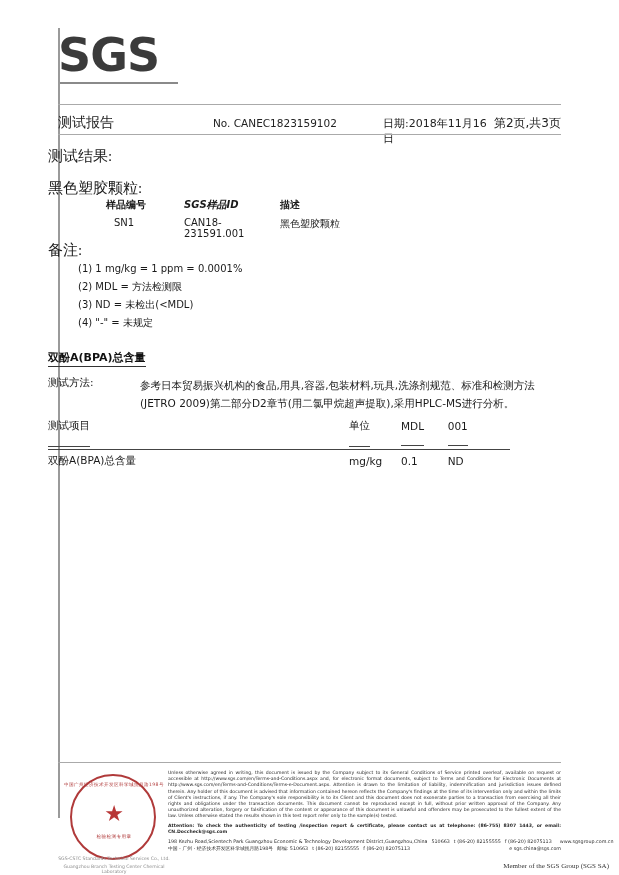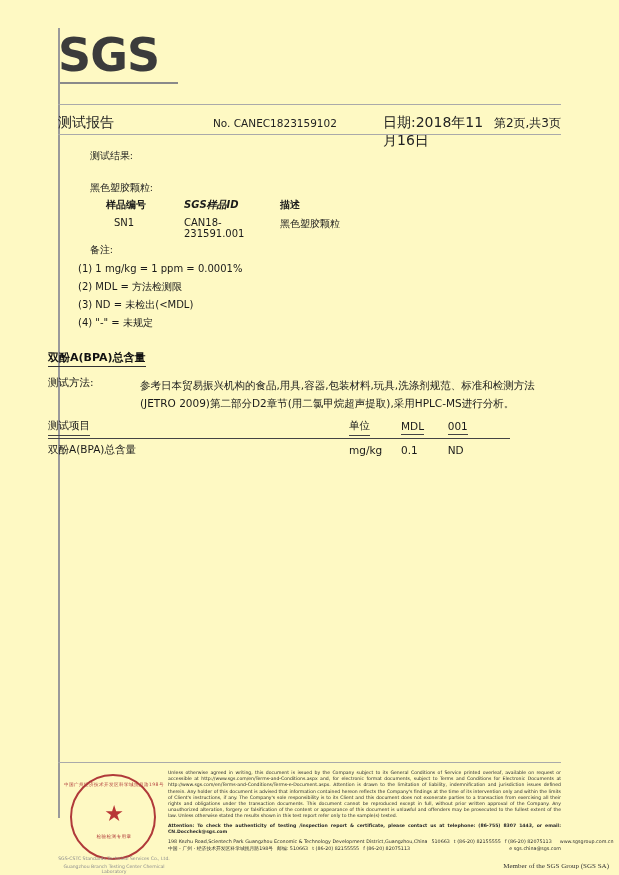--- a/index.html
+++ b/index.html
@@ -7,21 +7,21 @@
     padding: 0;
     background: #b8b8b8;
   }
   body {
     font-family: "Liberation Sans", sans-serif;
   }
   .page {
     position: relative;
     width: 619px;
     height: 875px;
-    background: #fef9c3;
+    background: #ffffff;
     overflow: hidden;
   }
   
   .sgs-logo-wrap {
     position: absolute;
     left: 58px;
     top: 32px;
     width: 120px;
   }
   .sgs-logo {
@@ -68,21 +68,21 @@
     font-family: "DejaVu Sans", sans-serif;
     width: 155px;
   }
   .doc-no {
     font-size: 10.5px;
     color: #222;
     font-family: "DejaVu Sans", sans-serif;
     width: 170px;
   }
   .doc-date {
-    font-size: 14px;
+    font-size: 11px;
     color: #222;
     font-family: "DejaVu Sans", sans-serif;
     flex: 1;
     text-align: left;
   }
   .doc-page {
     font-size: 12px;
     color: #222;
     font-family: "DejaVu Sans", sans-serif;
     white-space: nowrap;
@@ -92,24 +92,23 @@
     left: 58px;
     top: 134px;
     width: 503px;
     height: 0;
     border-bottom: 1px solid #aaaaaa;
   }
   
   .body-text {
     position: absolute;
     font-family: Liberation Serif, serif;
-    font-size: 10px;
+    font-size: 15px;
     color: #1a1a1a;
     line-height: 16px;
-    margin-left: 42px;
   }
   .label-results { left: 48px; top: 148px; }
   .label-sampdesc { left: 48px; top: 180px; }
   .label-remark { left: 48px; top: 242px; }
 
   .tbl-samples {
     position: absolute;
     left: 82px;
     top: 198px;
     font-family: "DejaVu Sans", sans-serif;
@@ -187,21 +186,21 @@
     padding: 1px 0 2px 0;
     border-bottom: 1px solid #444;
   }
   .res-table td {
     padding: 4px 0 0 0;
   }
   .res-table .c-item { width: 290px; }
   .res-table .c-unit { width: 50px; }
   .res-table .c-mdl  { width: 45px; }
   .res-table .c-001  { width: 60px; margin-left: 47px; }
-  .th-inner { display: inline-block; border-bottom: 1px solid #444; padding-bottom: 2px;}
+  .th-inner { display: inline-block; border-bottom: 1px solid #444; padding-bottom: 13px;}
   
   .footer-rule {
     position: absolute;
     left: 58px;
     top: 762px;
     width: 503px;
     height: 0;
     border-bottom: 1px solid #aaaaaa;
   }
   .stamp {

